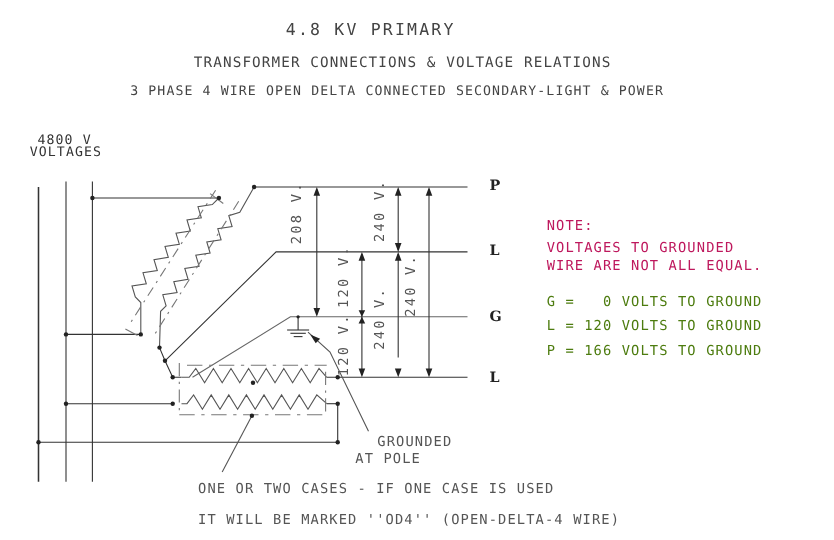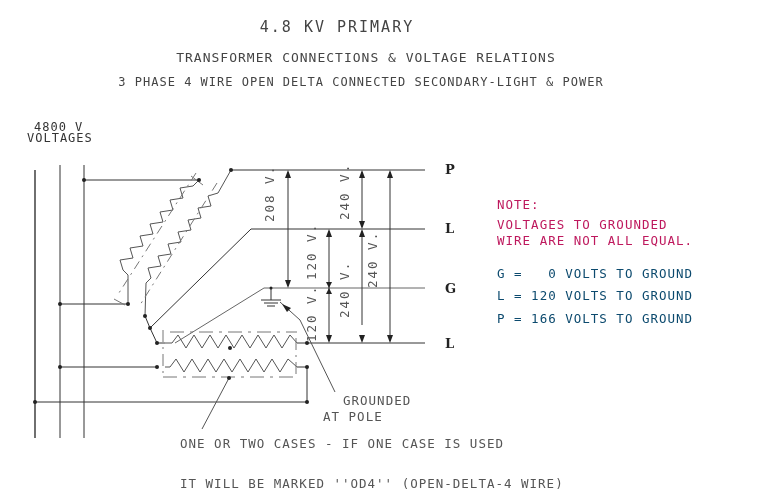--- a/index.html
+++ b/index.html
@@ -3,21 +3,21 @@
   <meta charset="utf-8">
   <style>
     html, body { margin: 0; padding: 0; background: #ffffff; }
     body { width: 758px; height: 491px; position: relative; overflow: hidden; }
     .t { position: absolute; font-family: "DejaVu Sans Mono", "Liberation Mono", monospace; color: #3a3a3a; white-space: pre; letter-spacing: 1px; }
     .title1 { top: 18px; left: 0; width: 674px; text-align: center; font-size: 15px; font-weight: normal; letter-spacing: 2px; color: #444; }
     .title2 { top: 50px; left: 0; width: 732px; text-align: center; font-size: 13px; color: #444; }
     .title3 { top: 75px; left: 0; width: 722px; text-align: center; font-size: 12px; color: #444; }
     .prim { left: 30px; font-size: 12px; line-height: 11px; color: #333; }
     .note { left: 497px; font-size: 12.5px; line-height: 13px; color: #be185d; }
-    .volt { left: 497px; font-size: 12.5px; color: #0c4a6e; }
+    .volt { left: 497px; font-size: 12.5px; color: #4d7c0f; }
     .term { position: absolute; font-family: "DejaVu Serif", "Liberation Serif", serif; font-weight: bold; font-size: 13px; color: #222; }
     .small { font-size: 12.5px; color: #555; }
     svg { position: absolute; left: 0; top: 0; }
   </style>
 </head>
 <body>
 
 <div class="t title1">4.8 KV PRIMARY</div>
 <div class="t title2">TRANSFORMER CONNECTIONS &amp; VOLTAGE RELATIONS</div>
 <div class="t title3">3 PHASE 4 WIRE OPEN DELTA CONNECTED SECONDARY-LIGHT &amp; POWER</div>
@@ -134,13 +134,13 @@
 <div class="t note" style="top:198px;">NOTE:</div>
 <div class="t note" style="top:218px;">VOLTAGES TO GROUNDED</div>
 <div class="t note" style="top:234px;">WIRE ARE NOT ALL EQUAL.</div>
 <div class="t volt" style="top:266px;">G =   0 VOLTS TO GROUND</div>
 <div class="t volt" style="top:288px;">L = 120 VOLTS TO GROUND</div>
 <div class="t volt" style="top:311px;">P = 166 VOLTS TO GROUND</div>
 
 <div class="t small" style="left:323px; top:393px;margin-left:20px;">GROUNDED</div>
 <div class="t small" style="left:323px; top:409px;">AT POLE</div>
 <div class="t small" style="left:180px; top:436px;">ONE OR TWO CASES - IF ONE CASE IS USED</div>
-<div class="t small" style="left:180px; top:476px;">IT WILL BE MARKED ''OD4'' (OPEN-DELTA-4 WIRE)</div>
+<div class="t small" style="left:180px; top:464px;">IT WILL BE MARKED ''OD4'' (OPEN-DELTA-4 WIRE)</div>
 
 </body></html>

